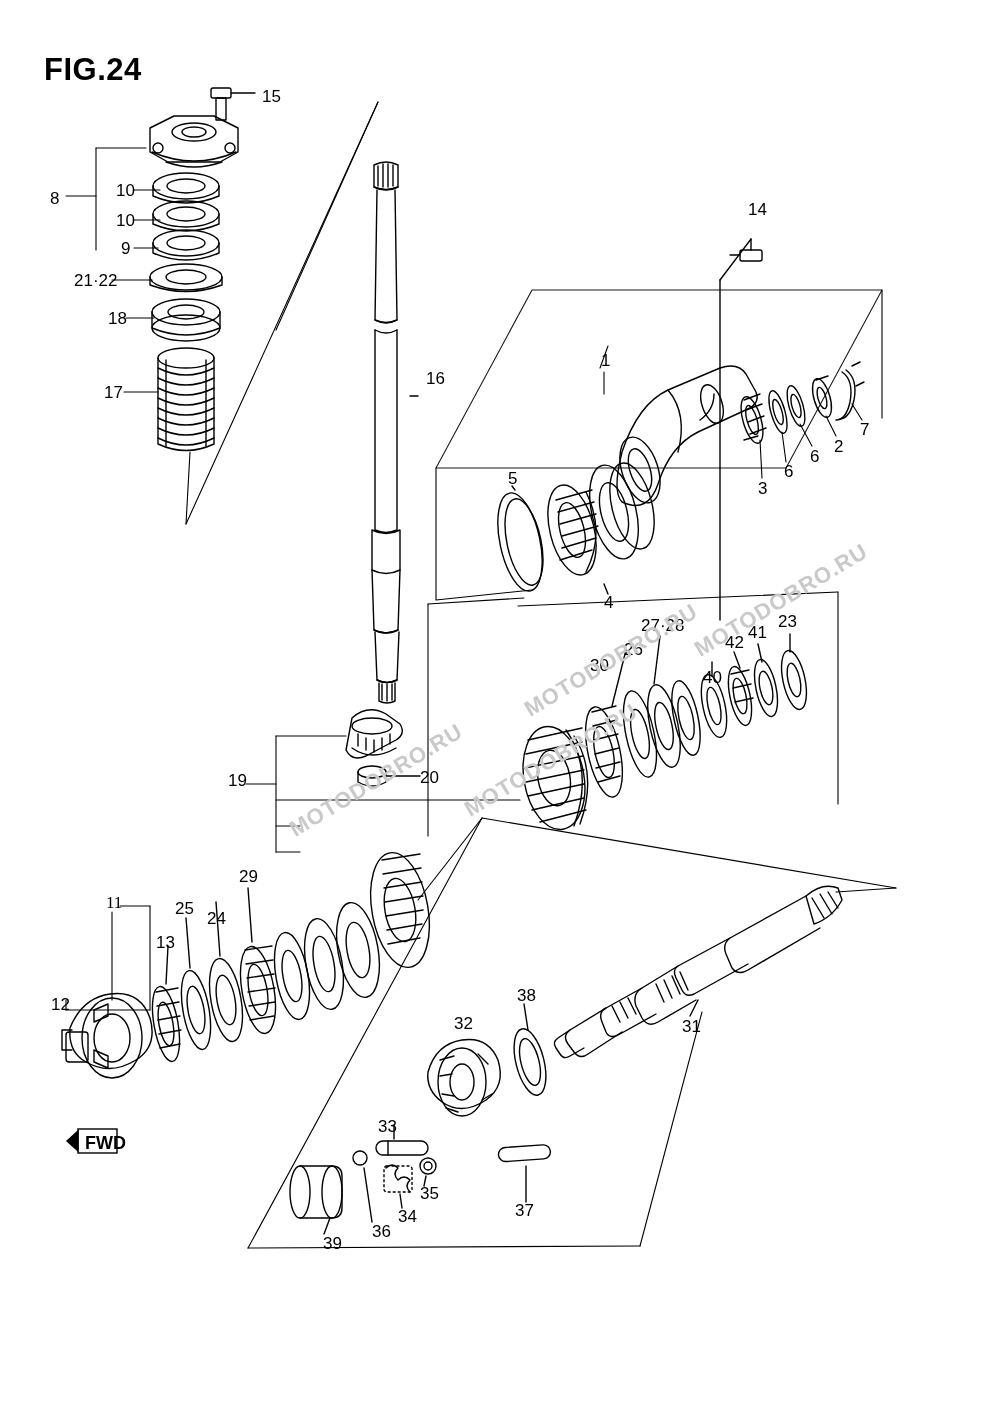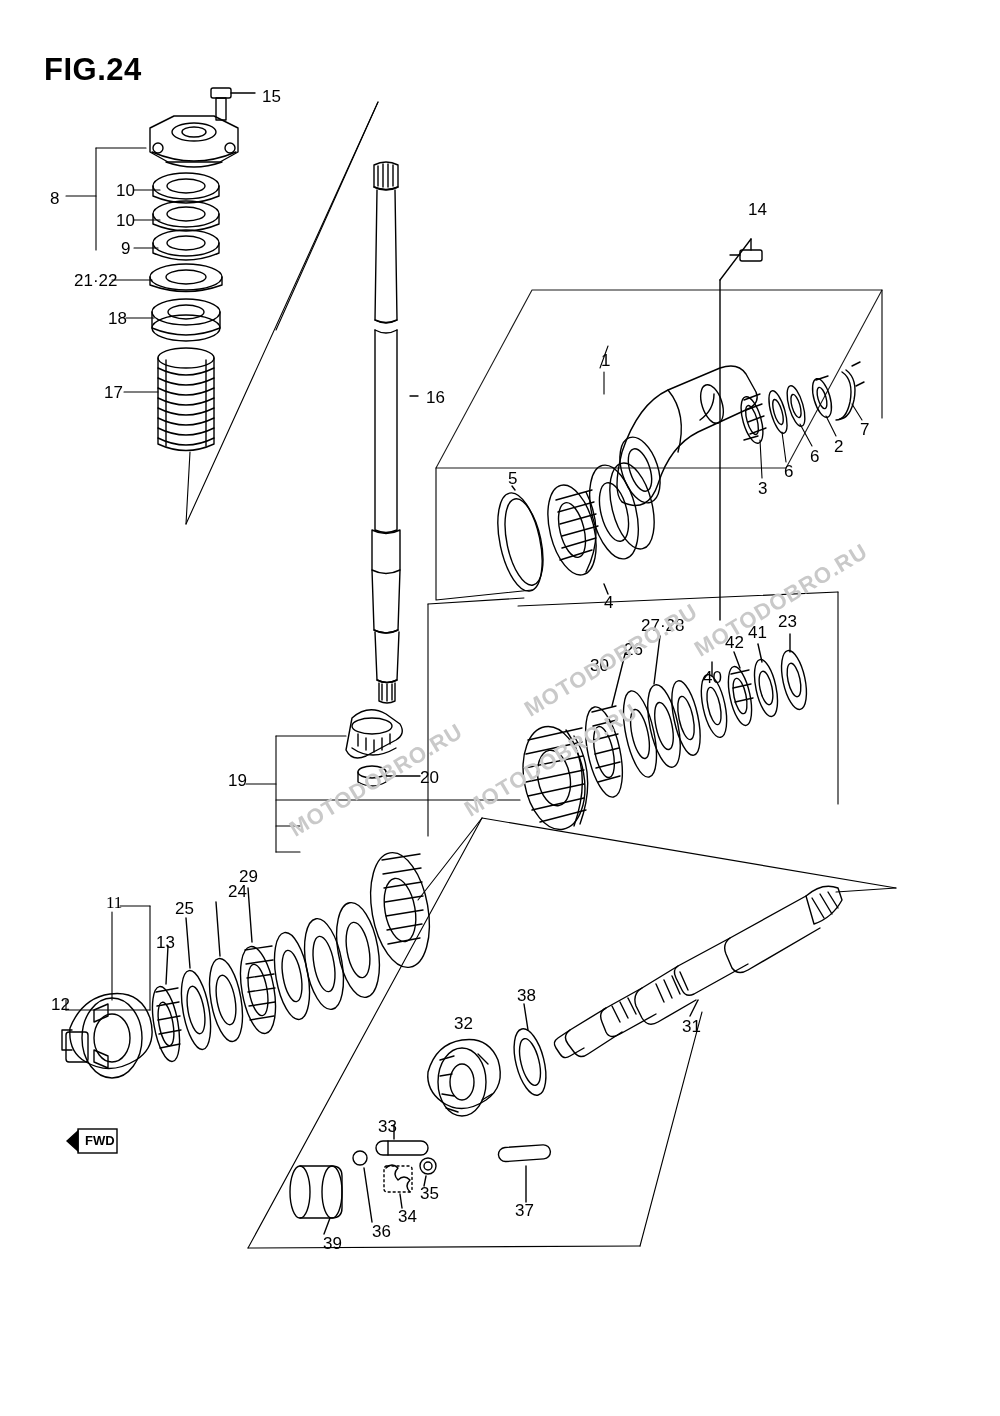--- a/index.html
+++ b/index.html
@@ -62,21 +62,21 @@
     position: absolute;
     left: 66px;
     top: 1128px;
     width: 52px;
     height: 26px;
   }
   #fwd-badge .fwd-text {
     position: absolute;
     left: 19px;
     top: 5px;
-    font-size: 13px;
+    font-size: 18px;
     font-weight: bold;
   }
 </style>
 </head>
 <body>
 
 <div id="page">
 
   <div id="fig-title">FIG.24</div>
 
@@ -513,42 +513,42 @@
   </div>
 
   <div class="callout" style="left:50px;  top:190px;">8</div>
   <div class="callout" style="left:116px; top:182px;">10</div>
   <div class="callout" style="left:116px; top:212px;">10</div>
   <div class="callout" style="left:121px; top:240px;">9</div>
   <div class="callout" style="left:74px;  top:272px;">21·22</div>
   <div class="callout" style="left:108px; top:310px;">18</div>
   <div class="callout" style="left:104px; top:384px;">17</div>
   <div class="callout" style="left:262px; top:88px;">15</div>
-  <div class="callout" style="left:426px; top:389px;text-align:center;">16</div>
+  <div class="callout" style="left:426px; top:370px;text-align:center;">16</div>
   <div class="callout" style="left:748px; top:201px;">14</div>
   <div class="callout" style="left:601px; top:352px;">1</div>
   <div class="callout" style="left:860px; top:421px;">7</div>
   <div class="callout" style="left:834px; top:438px;">2</div>
   <div class="callout" style="left:810px; top:448px;">6</div>
   <div class="callout" style="left:784px; top:463px;">6</div>
   <div class="callout" style="left:758px; top:480px;">3</div>
   <div class="callout" style="left:508px; top:470px;">5</div>
   <div class="callout" style="left:604px; top:594px;">4</div>
   <div class="callout" style="left:778px; top:613px;">23</div>
   <div class="callout" style="left:748px; top:624px;">41</div>
   <div class="callout" style="left:725px; top:634px;">42</div>
   <div class="callout" style="left:703px; top:669px;">40</div>
   <div class="callout" style="left:641px; top:617px;">27·28</div>
   <div class="callout" style="left:624px; top:641px;">26</div>
   <div class="callout" style="left:590px; top:657px;">30</div>
   <div class="callout" style="left:228px; top:772px;">19</div>
   <div class="callout" style="left:420px; top:769px;text-align:right;">20</div>
   <div class="callout" style="left:106px; top:894px;font-family:Liberation Serif, serif;">11</div>
   <div class="callout" style="left:175px; top:900px;">25</div>
-  <div class="callout" style="left:207px; top:883px;margin-left:21px;">24</div>
+  <div class="callout" style="left:207px; top:910px;">24</div>
   <div class="callout" style="left:239px; top:868px;">29</div>
   <div class="callout" style="left:156px; top:934px;">13</div>
   <div class="callout" style="left:51px;  top:996px;">12</div>
   <div class="callout" style="left:682px; top:1018px;">31</div>
   <div class="callout" style="left:517px; top:987px;">38</div>
   <div class="callout" style="left:454px; top:1015px;">32</div>
   <div class="callout" style="left:378px; top:1118px;">33</div>
   <div class="callout" style="left:515px; top:1202px;">37</div>
   <div class="callout" style="left:420px; top:1185px;">35</div>
   <div class="callout" style="left:398px; top:1208px;">34</div>

